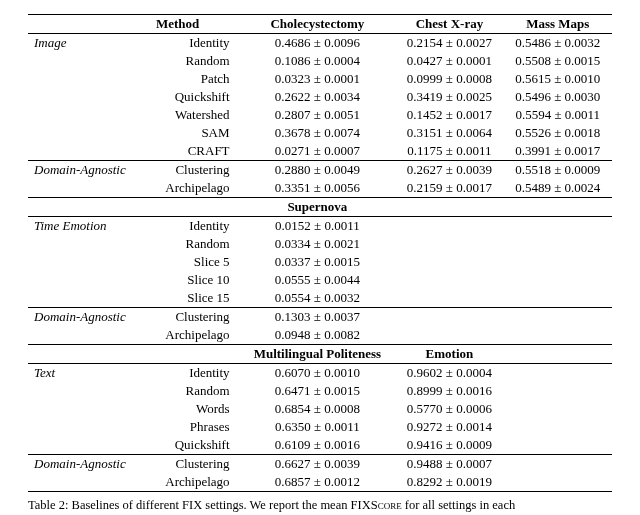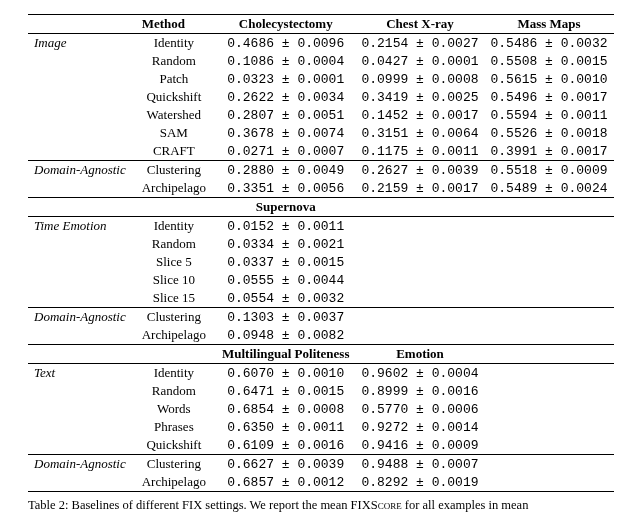--- a/index.html
+++ b/index.html
@@ -30,27 +30,26 @@
     text-align: center;
   }
   .header-row td.left-h {
     text-align: left;
   }
   .grp-label {
     font-style: italic;
     padding-right: 10px;
   }
   .method-col {
-    text-align: center;
+    text-align: right;
     padding-right: 10px;
   }
   .val {
     text-align: center;
     font-variant-numeric: lining-nums;
-    font-family: Liberation Mono, monospace;
   }
   .section-header td {
     font-weight: bold;
     text-align: center;
   }
   .caption {
     margin-top: 6px;
     font-size: 12.5px;
     text-align: left;
   }
@@ -94,21 +93,21 @@
   <tr>
     <td class="method-col">Patch</td>
     <td class="val">0.0323 ± 0.0001</td>
     <td class="val">0.0999 ± 0.0008</td>
     <td class="val">0.5615 ± 0.0010</td>
   </tr>
   <tr>
     <td class="method-col">Quickshift</td>
     <td class="val">0.2622 ± 0.0034</td>
     <td class="val">0.3419 ± 0.0025</td>
-    <td class="val">0.5496 ± 0.0017</td>
+    <td class="val">0.5496 ± 0.0030</td>
   </tr>
   <tr>
     <td class="method-col">Watershed</td>
     <td class="val">0.2807 ± 0.0051</td>
     <td class="val">0.1452 ± 0.0017</td>
     <td class="val">0.5594 ± 0.0011</td>
   </tr>
   <tr>
     <td class="method-col">SAM</td>
     <td class="val">0.3678 ± 0.0074</td>
@@ -271,16 +270,16 @@
   </tr>
 
   <tr class="hr-thick">
           <td colspan="5" style="padding:0; height:0;"></td>
         </tr>
 
 </tbody>
     </table>
 
 <div class="caption">
-  <span>Table 2: Baselines of different FIX settings. We report the mean FIX</span><span class="sc">Score</span><span> for all examples in mean</span>
+  <span>Table 2: Baselines of different FIX settings. We report the mean FIX</span><span class="sc">Score</span><span> for all settings in each</span>
 </div>
 
 </div>
 
 </body></html>

